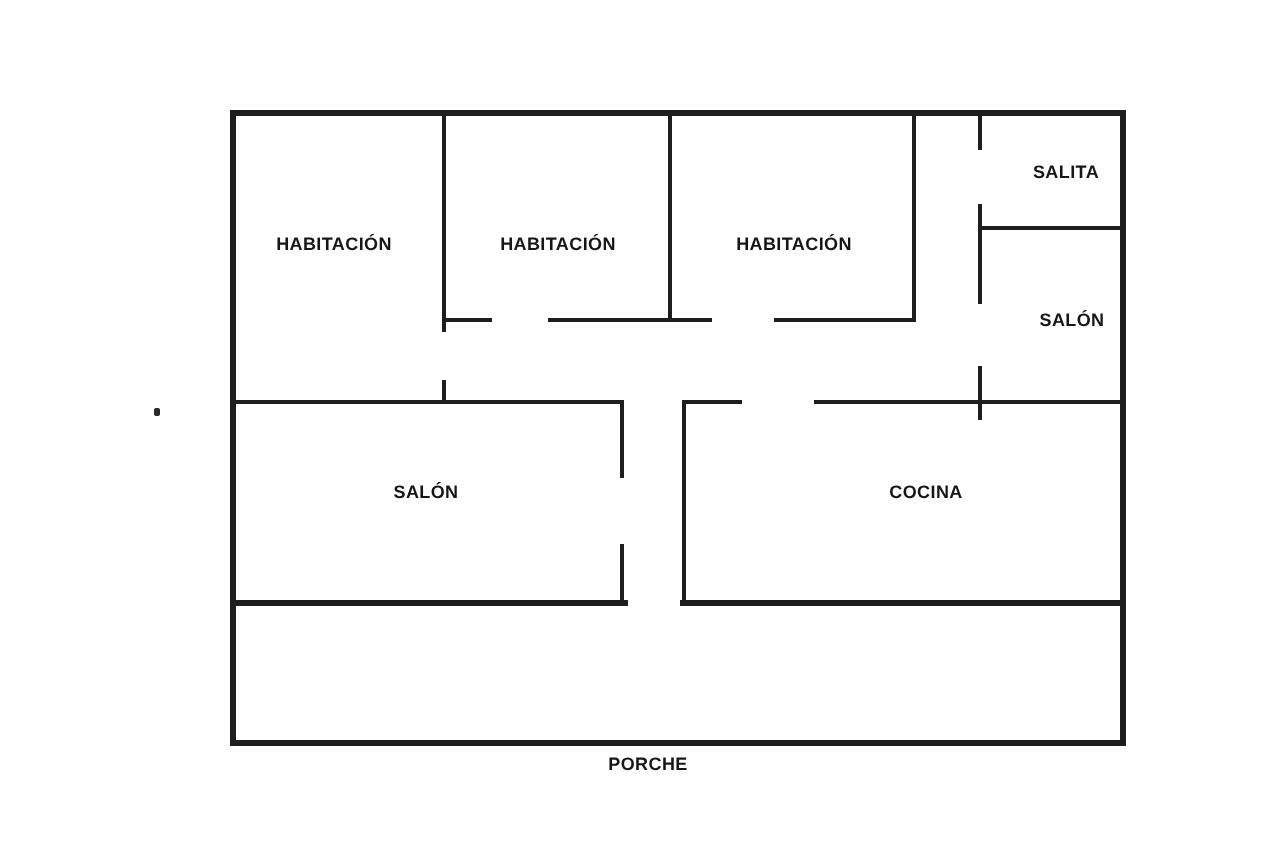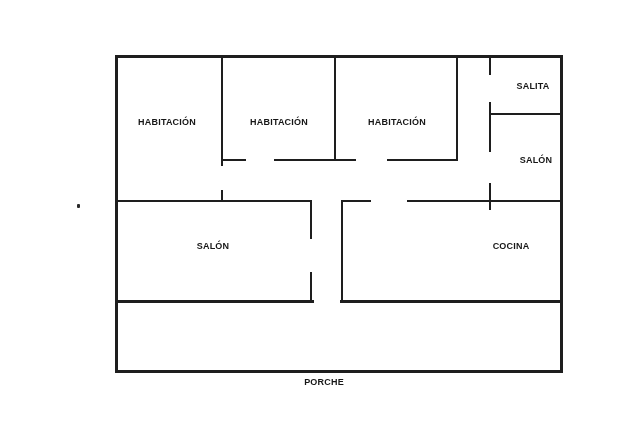--- a/index.html
+++ b/index.html
@@ -68,17 +68,17 @@
       <div class="wall" style="left: 115px; top: 300px; width: 199px; height: 3px; background: rgb(30, 30, 30);"></div>
       <div class="wall" style="left: 340px; top: 300px; width: 223px; height: 3px; background: rgb(30, 30, 30);"></div>
     </div>
   <div id="labels-layer">
       <span class="room-label" style="left: 167px; top: 122px; color: rgb(22, 22, 22);">HABITACIÓN</span>
       <span class="room-label" style="left: 279px; top: 122px; color: rgb(22, 22, 22);">HABITACIÓN</span>
       <span class="room-label" style="left: 397px; top: 122px; color: rgb(22, 22, 22);">HABITACIÓN</span>
       <span class="room-label" style="left: 533px; top: 86px; color: rgb(22, 22, 22);">SALITA</span>
       <span class="room-label" style="left: 536px; top: 160px; color: rgb(22, 22, 22);">SALÓN</span>
       <span class="room-label" style="left: 213px; top: 246px; color: rgb(22, 22, 22);">SALÓN</span>
-      <span class="room-label" style="left: 463px; top: 246px; color: rgb(22, 22, 22); margin-left: 48px;">COCINA</span>
+      <span class="room-label" style="left: 463px; top: 246px; color: rgb(22, 22, 22);">COCINA</span>
       <span class="room-label" style="left: 324px; top: 337px; color: rgb(22, 22, 22); margin-top: 45px;">PORCHE</span>
     </div>
   <div class="stray-mark" id="stray-mark" style="left: 77px; top: 204px;"></div>
 </div>
 
 </body></html>

